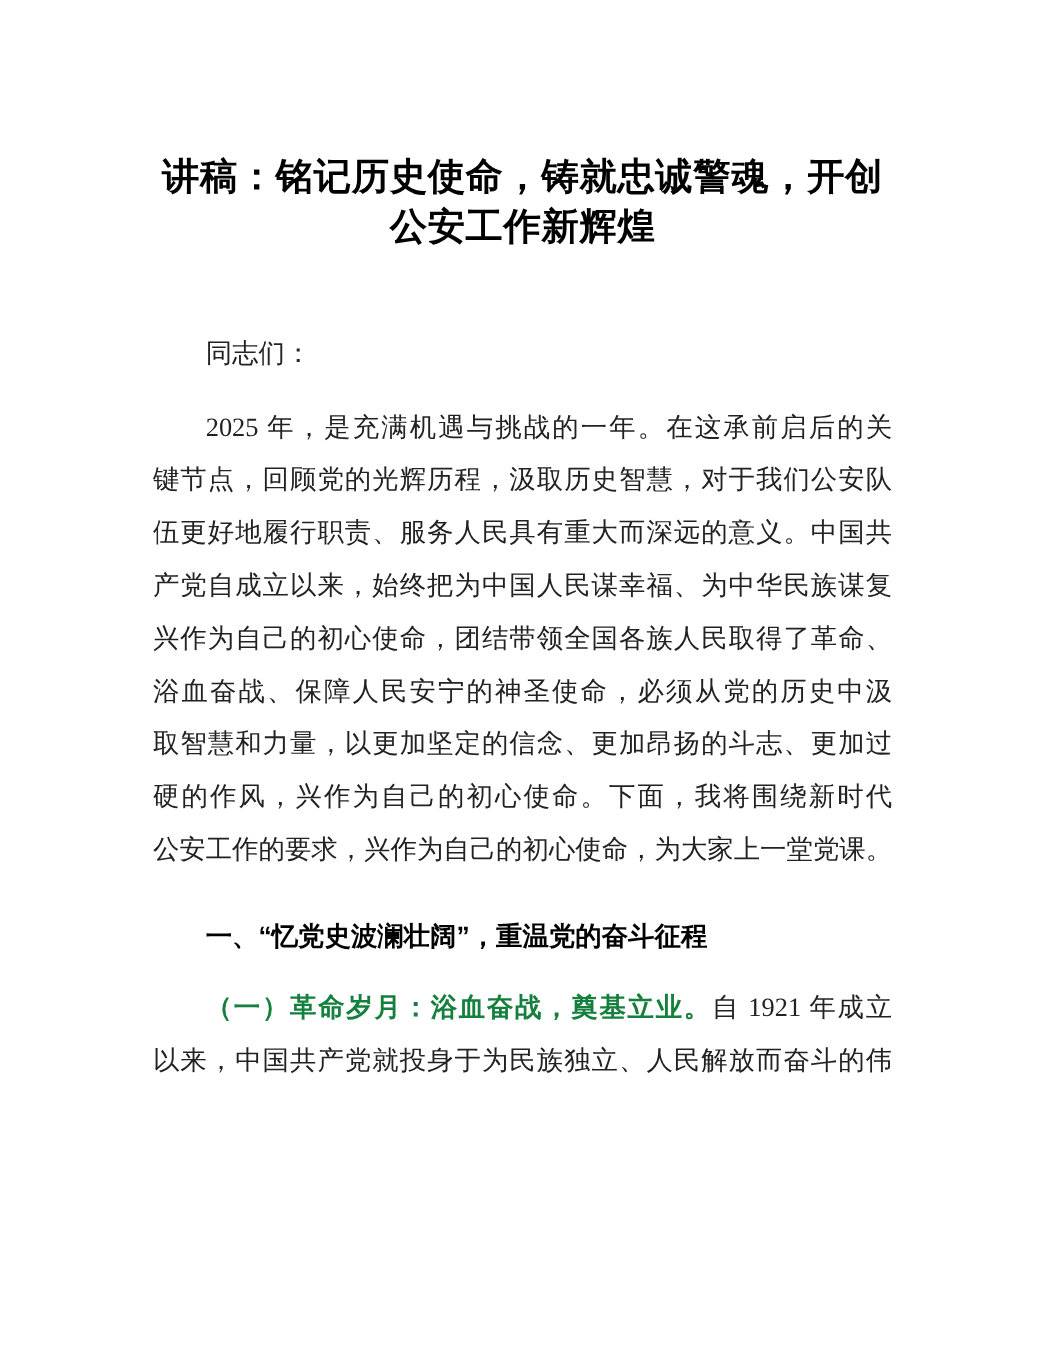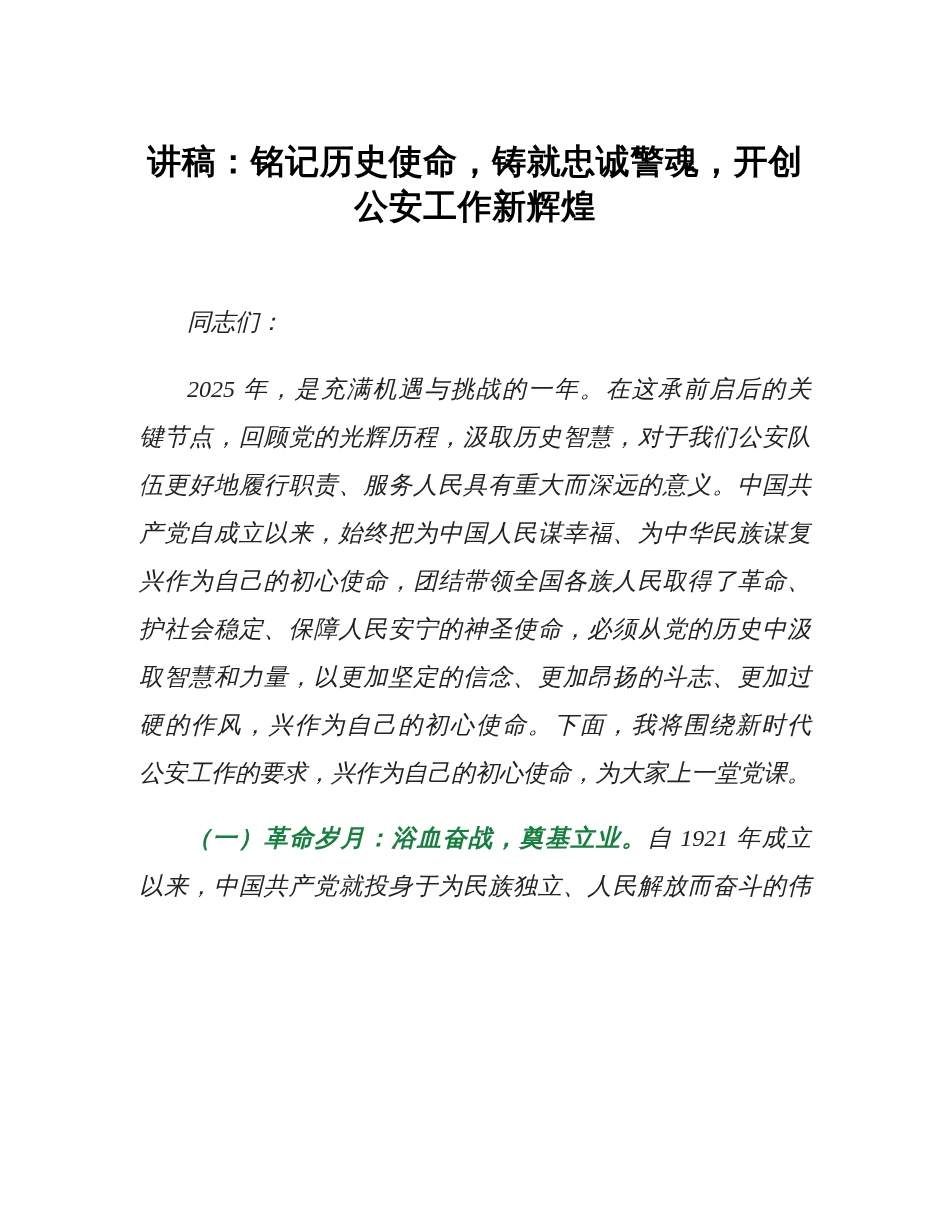--- a/index.html
+++ b/index.html
@@ -35,21 +35,20 @@
     position: absolute;
     top: 298px;
     left: 139px;
     width: 672px;
     font-size: 24px;
     line-height: 48px;
   }
   .line {
     text-align: justify;
     text-align-last: justify;
-    font-style: italic;
   }
   .line-left {
     text-align: left;
     text-align-last: left;
   }
   .indent {
     text-indent: 2em;
   }
   .para-intro {
     margin-top: 19px;
@@ -86,26 +85,27 @@
     <div class="para">
       <div class="line line-left indent">同志们：</div>
     </div>
 
     <div class="para para-intro">
       <div class="line indent">2025 年，是充满机遇与挑战的一年。在这承前启后的关</div>
       <div class="line">键节点，回顾党的光辉历程，汲取历史智慧，对于我们公安队</div>
       <div class="line">伍更好地履行职责、服务人民具有重大而深远的意义。中国共</div>
       <div class="line">产党自成立以来，始终把为中国人民谋幸福、为中华民族谋复</div>
       <div class="line">兴作为自己的初心使命，团结带领全国各族人民取得了革命、</div>
-      <div class="line">护社会稳定、保障人民安宁的神圣使命，必须从党的历史中汲</div>
+      <div class="line">浴血奋战、保障人民安宁的神圣使命，必须从党的历史中汲</div>
       <div class="line">取智慧和力量，以更加坚定的信念、更加昂扬的斗志、更加过</div>
       <div class="line">硬的作风，兴作为自己的初心使命。下面，我将围绕新时代</div>
       <div class="line">公安工作的要求，兴作为自己的初心使命，为大家上一堂党课。</div>
     </div>
 
+    <div class="section-heading">一、“忆党史波澜壮阔”，重温党的奋斗征程</div>
 
     <div class="para para-sub">
       <div class="line indent"><span class="lead-bold">（一）革命岁月：浴血奋战，奠基立业。</span><span>自 1921 年成立</span></div>
       <div class="line">以来，中国共产党就投身于为民族独立、人民解放而奋斗的伟</div>
     </div>
 
   </div>
 </div>
 
 </body></html>

